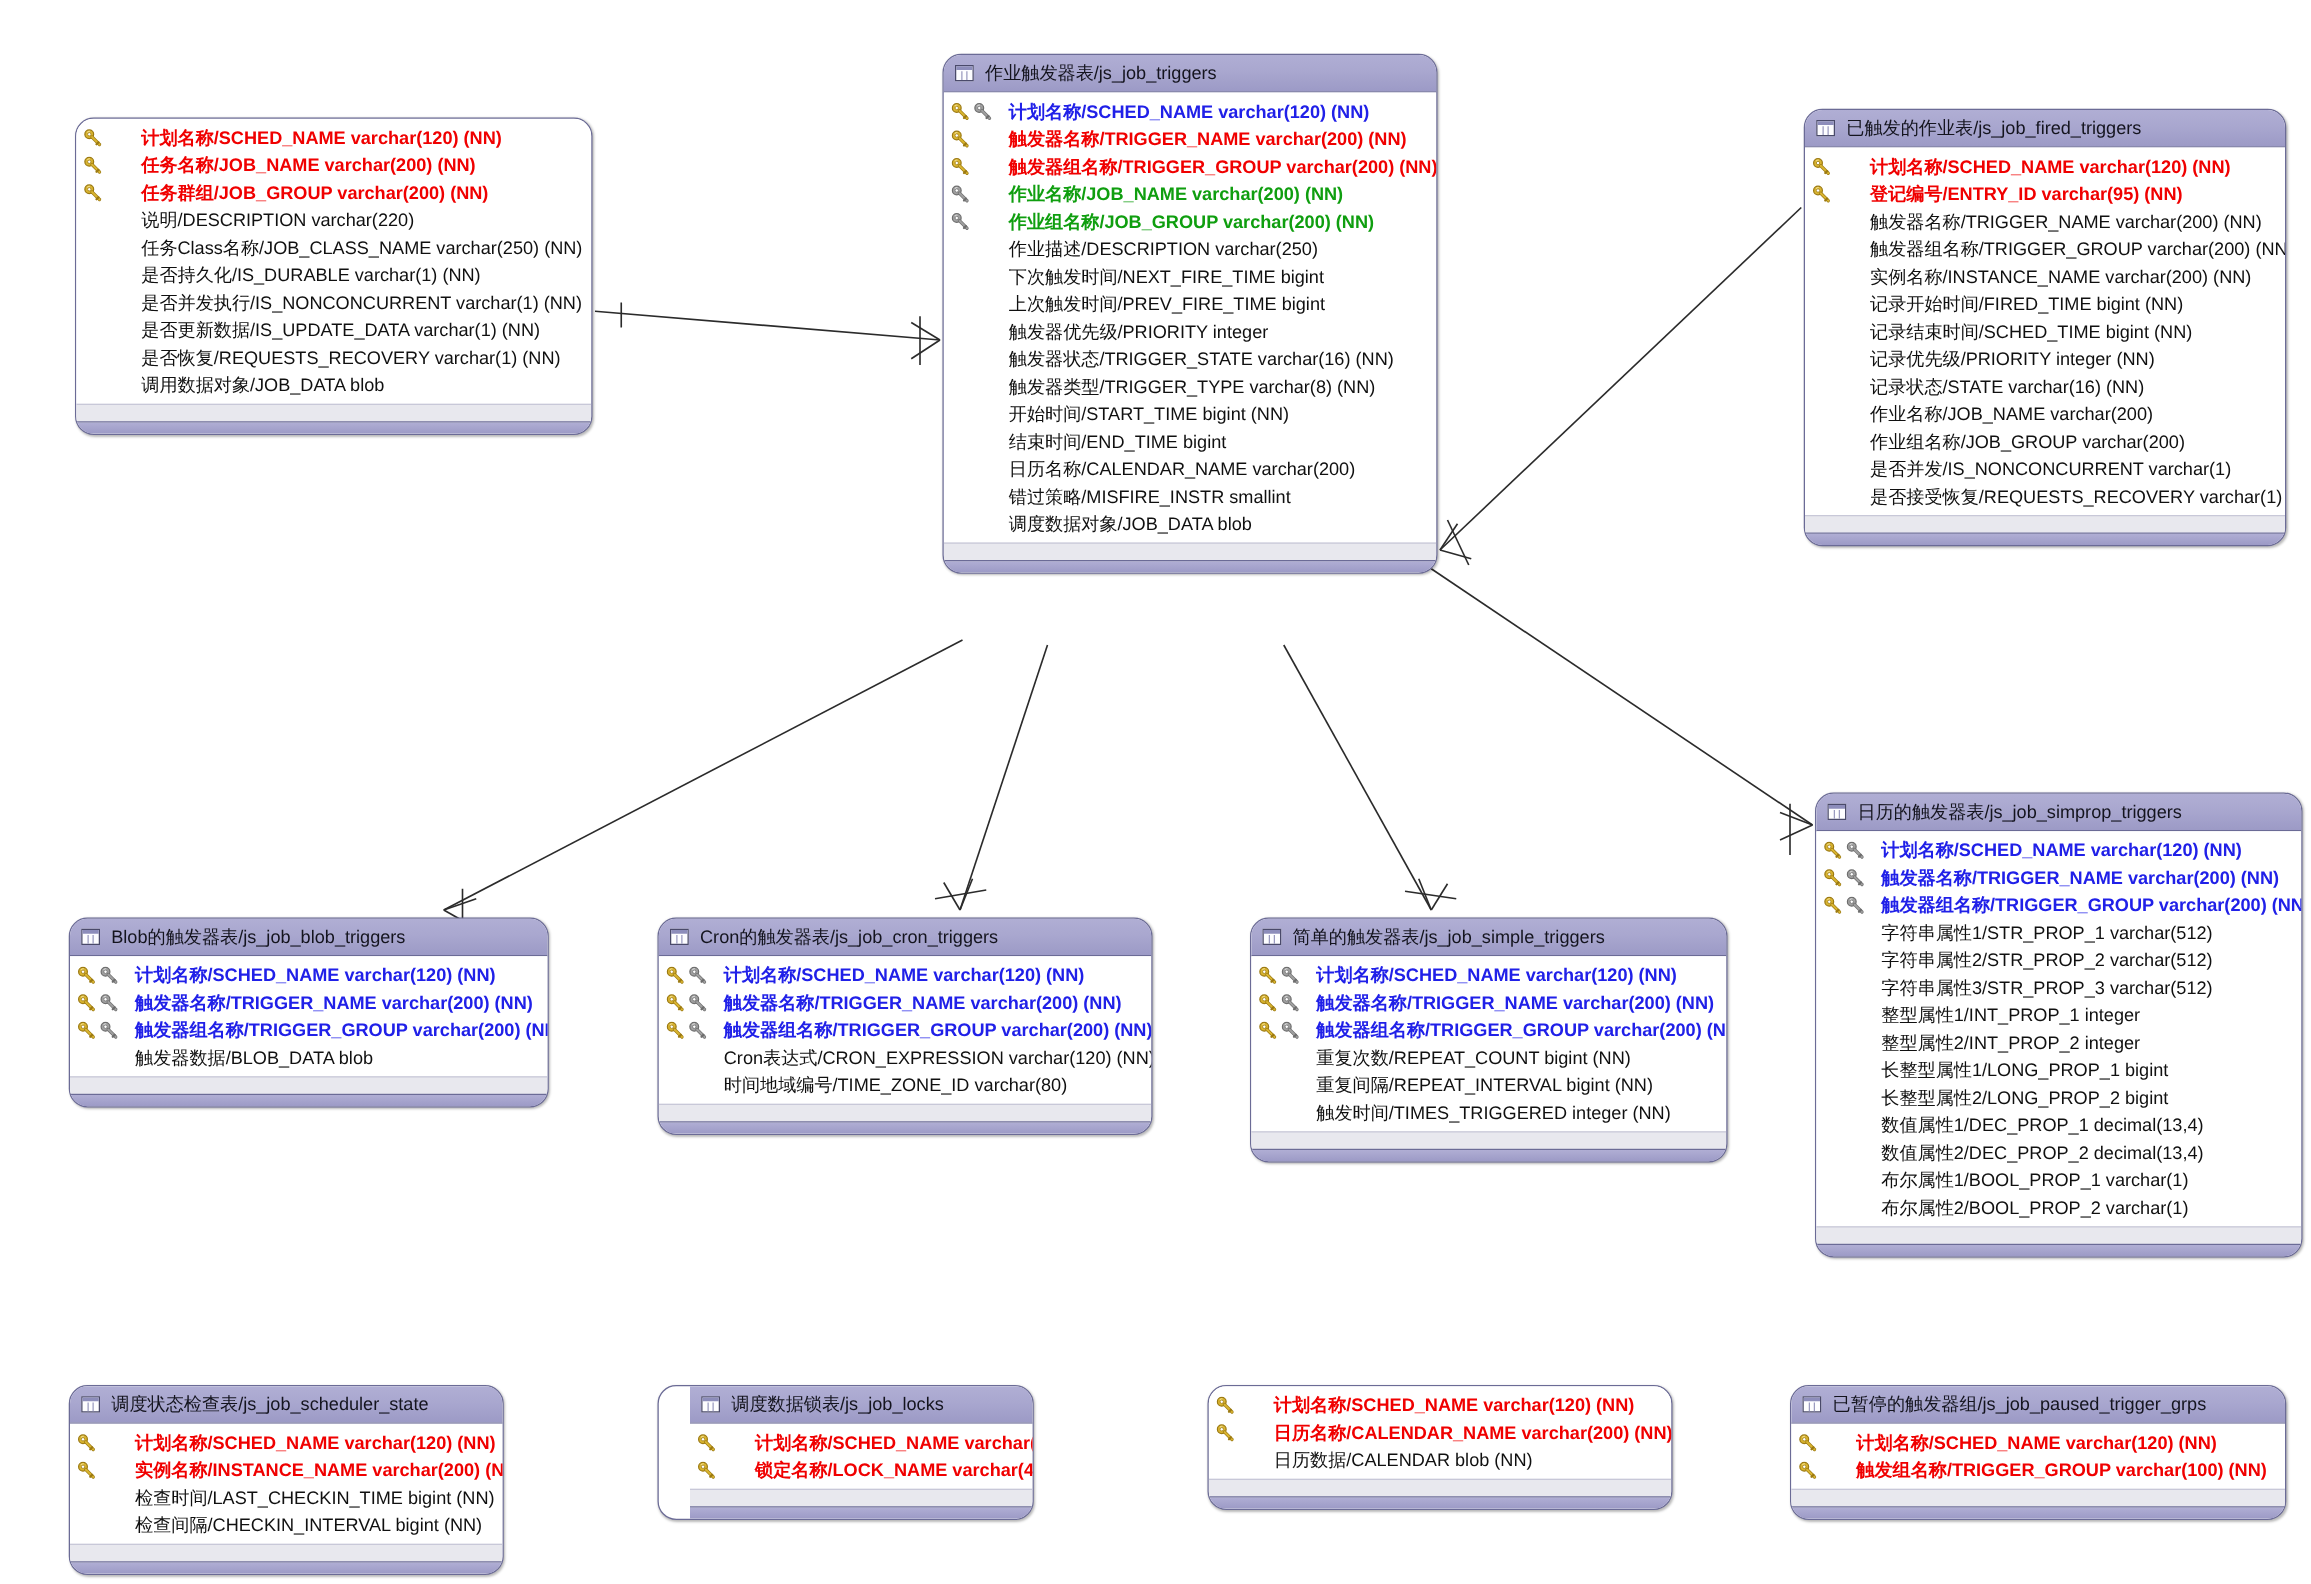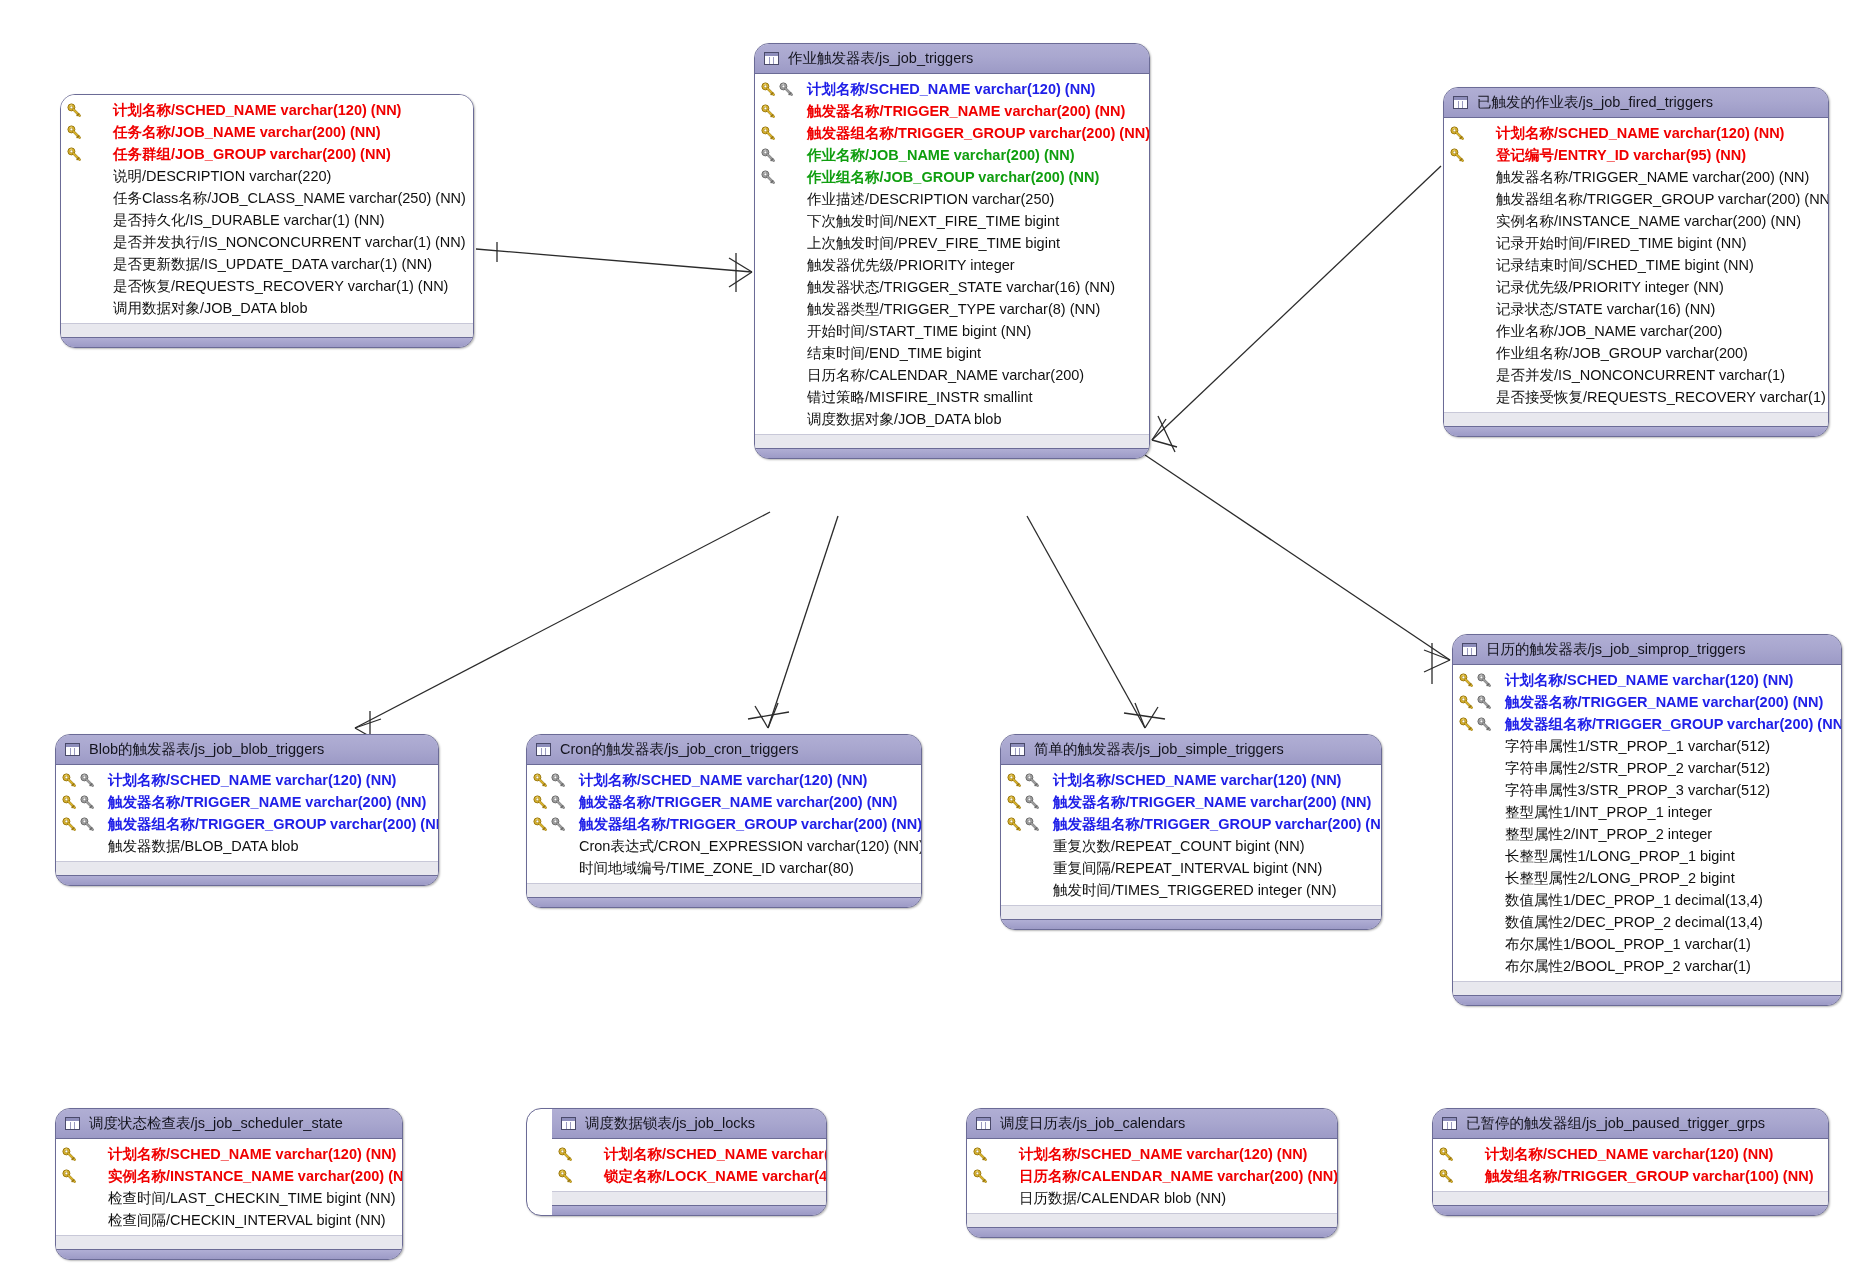--- a/index.html
+++ b/index.html
@@ -949,24 +949,20 @@
                 </svg>
               </span>
             </span>
             <span class="attr c-pk">锁定名称/LOCK_NAME varchar(40) (NN)</span>
           </div>
         </div>
         <div class="ent-foot"></div>
         <div class="ent-foot2"></div>
       </div>
       <div class="entity" style="left: 966px; top: 1108px; width: 372px;">
-        <div class="ent-title">
-          <span class="tbl-ico"></span>
-          <span>调度日历表/js_job_calendars</span>
-        </div>
         <div class="ent-body">
           <div class="row">
             <span class="keys one">
               <span class="key">
                 <svg width="15" height="15" viewBox="0 0 15 15">
                   <circle cx="4.4" cy="4.4" r="3.5" fill="#d9b430" stroke="#9c7a12" stroke-width="1"></circle>
                   <circle cx="4.4" cy="4.4" r="1.35" fill="#ffffff" stroke="#9c7a12" stroke-width=".6"></circle>
                   <path d="M6.6 6.6 L12.6 12.6" stroke="#9c7a12" stroke-width="2.6" stroke-linecap="round"></path>
                   <path d="M6.6 6.6 L12.6 12.6" stroke="#d9b430" stroke-width="1.5" stroke-linecap="round"></path>
                   <path d="M10.2 12.4 L11.7 10.9" stroke="#9c7a12" stroke-width="1.8" stroke-linecap="round"></path>

